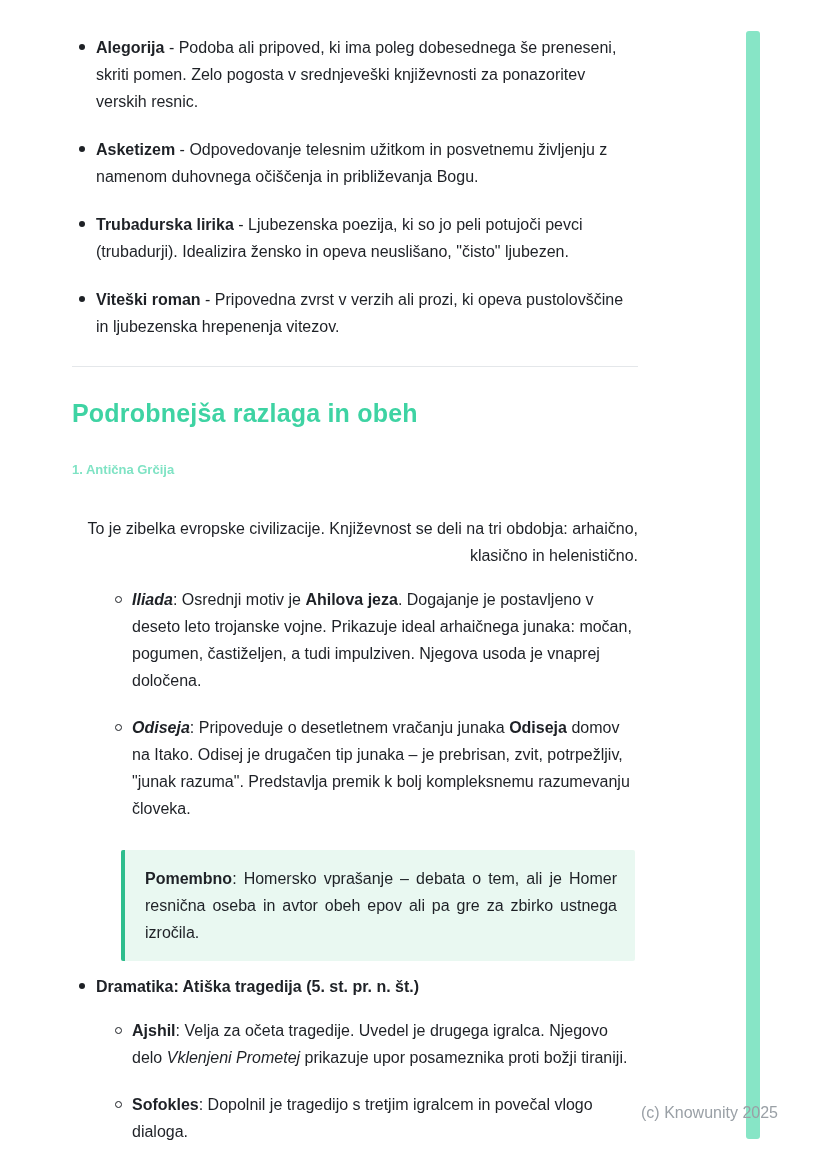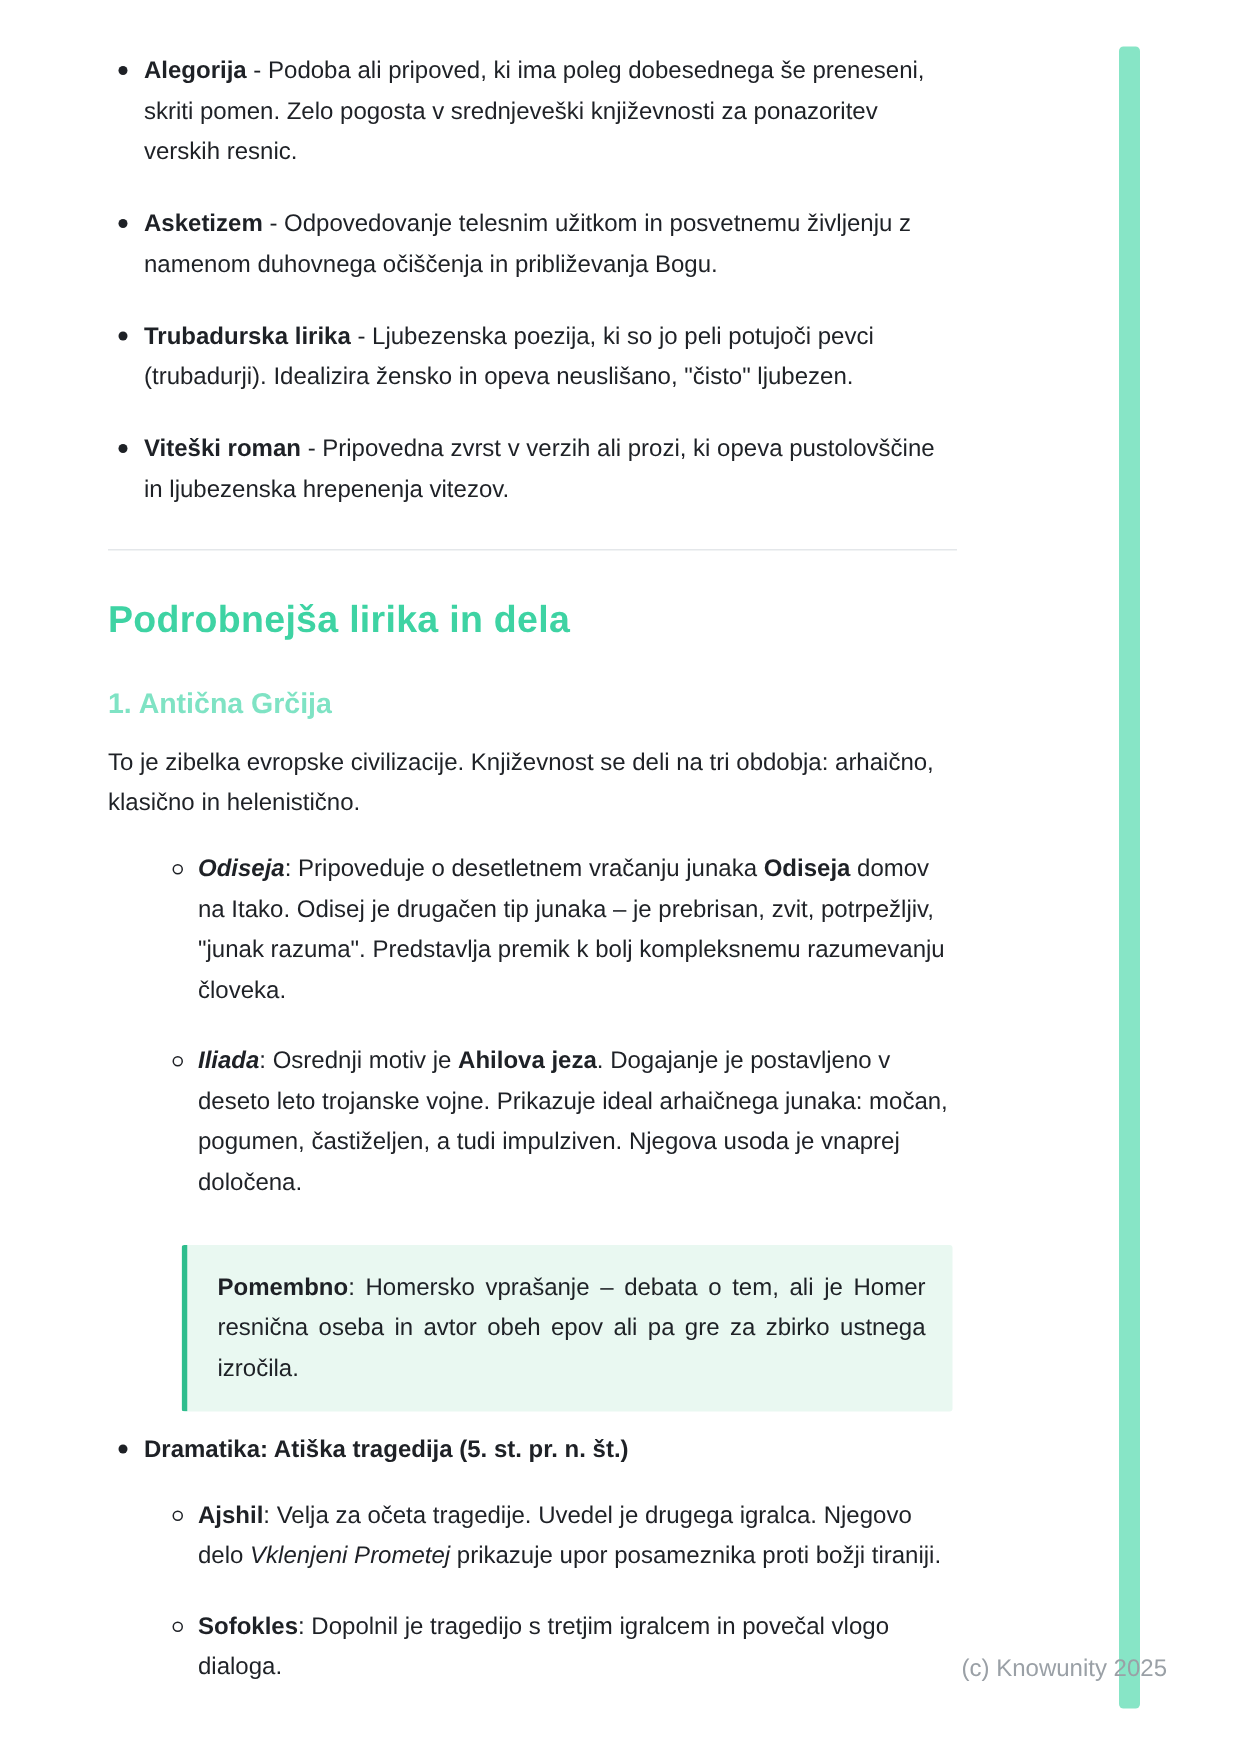--- a/index.html
+++ b/index.html
@@ -27,22 +27,22 @@
   .l1 > li::before {
     content:""; position:absolute; left:7px; top:10px;
     width:6px; height:6px; border-radius:50%; background:#1e2126;
   }
   .intro > li { margin-bottom:21px; }
   .intro > li:last-child { margin-bottom:0; }
 
   .divider { border:none; border-top:1px solid #e4e7ea; margin-top:26px; }
 
   .h2 { font-size:25px; line-height:32px; font-weight:700; color:#3ed3a3; margin-top:30px; letter-spacing:.2px; }
-  .h3 { font-size:19px; line-height:26px; font-weight:700; color:#7fe3c4; margin-top:28px; }
-  .para { margin-top:12px; }
+  .h3 { font-size:13px; line-height:26px; font-weight:700; color:#7fe3c4; margin-top:28px; }
+  .para { margin-top:32px;text-align:right; }
 
   .topic { margin-top:21px; }
 
   
   .l2 { margin-top:17px; }
   .l2 > li { position:relative; padding-left:60px; margin-bottom:20px; }
   .l2 > li:last-child { margin-bottom:0; }
   .l2 > li::before {
     content:""; position:absolute; left:43px; top:10px;
     width:5px; height:5px; border:1.5px solid #1e2126; border-radius:50%; background:transparent;
@@ -74,28 +74,28 @@
 
     <ul class="l1 intro">
       <li><span class="b">Alegorija</span><span> - Podoba ali pripoved, ki ima poleg dobesednega še preneseni, skriti pomen. Zelo pogosta v srednjeveški književnosti za ponazoritev verskih resnic.</span></li>
       <li><span class="b">Asketizem</span><span> - Odpovedovanje telesnim užitkom in posvetnemu življenju z namenom duhovnega očiščenja in približevanja Bogu.</span></li>
       <li><span class="b">Trubadurska lirika</span><span> - Ljubezenska poezija, ki so jo peli potujoči pevci (trubadurji). Idealizira žensko in opeva neuslišano, "čisto" ljubezen.</span></li>
       <li><span class="b">Viteški roman</span><span> - Pripovedna zvrst v verzih ali prozi, ki opeva pustolovščine in ljubezenska hrepenenja vitezov.</span></li>
     </ul>
 
     <hr class="divider">
 
-    <h2 class="h2">Podrobnejša lirika in dela</h2>
+    <h2 class="h2">Podrobnejša razlaga in obeh</h2>
     <h3 class="h3">1. Antična Grčija</h3>
     <p class="para">To je zibelka evropske civilizacije. Književnost se deli na tri obdobja: arhaično, klasično in helenistično.</p>
 
 
     <ul class="l2">
+      <li><span class="b i">Iliada</span><span>: Osrednji motiv je </span><span class="b">Ahilova jeza</span><span>. Dogajanje je postavljeno v deseto leto trojanske vojne. Prikazuje ideal arhaičnega junaka: močan, pogumen, častiželjen, a tudi impulziven. Njegova usoda je vnaprej določena.</span></li>
       <li><span class="b i">Odiseja</span><span>: Pripoveduje o desetletnem vračanju junaka </span><span class="b">Odiseja</span><span> domov na Itako. Odisej je drugačen tip junaka – je prebrisan, zvit, potrpežljiv, "junak razuma". Predstavlja premik k bolj kompleksnemu razumevanju človeka.</span></li>
-      <li><span class="b i">Iliada</span><span>: Osrednji motiv je </span><span class="b">Ahilova jeza</span><span>. Dogajanje je postavljeno v deseto leto trojanske vojne. Prikazuje ideal arhaičnega junaka: močan, pogumen, častiželjen, a tudi impulziven. Njegova usoda je vnaprej določena.</span></li>
     </ul>
 
     <aside class="callout">
       <p><span class="b">Pomembno</span><span>: Homersko vprašanje – debata o tem, ali je Homer resnična oseba in avtor obeh epov ali pa gre za zbirko ustnega izročila.</span></p>
     </aside>
 
     <ul class="l1 topic2">
       <li class="b">Dramatika: Atiška tragedija (5. st. pr. n. št.)</li>
     </ul>
 

